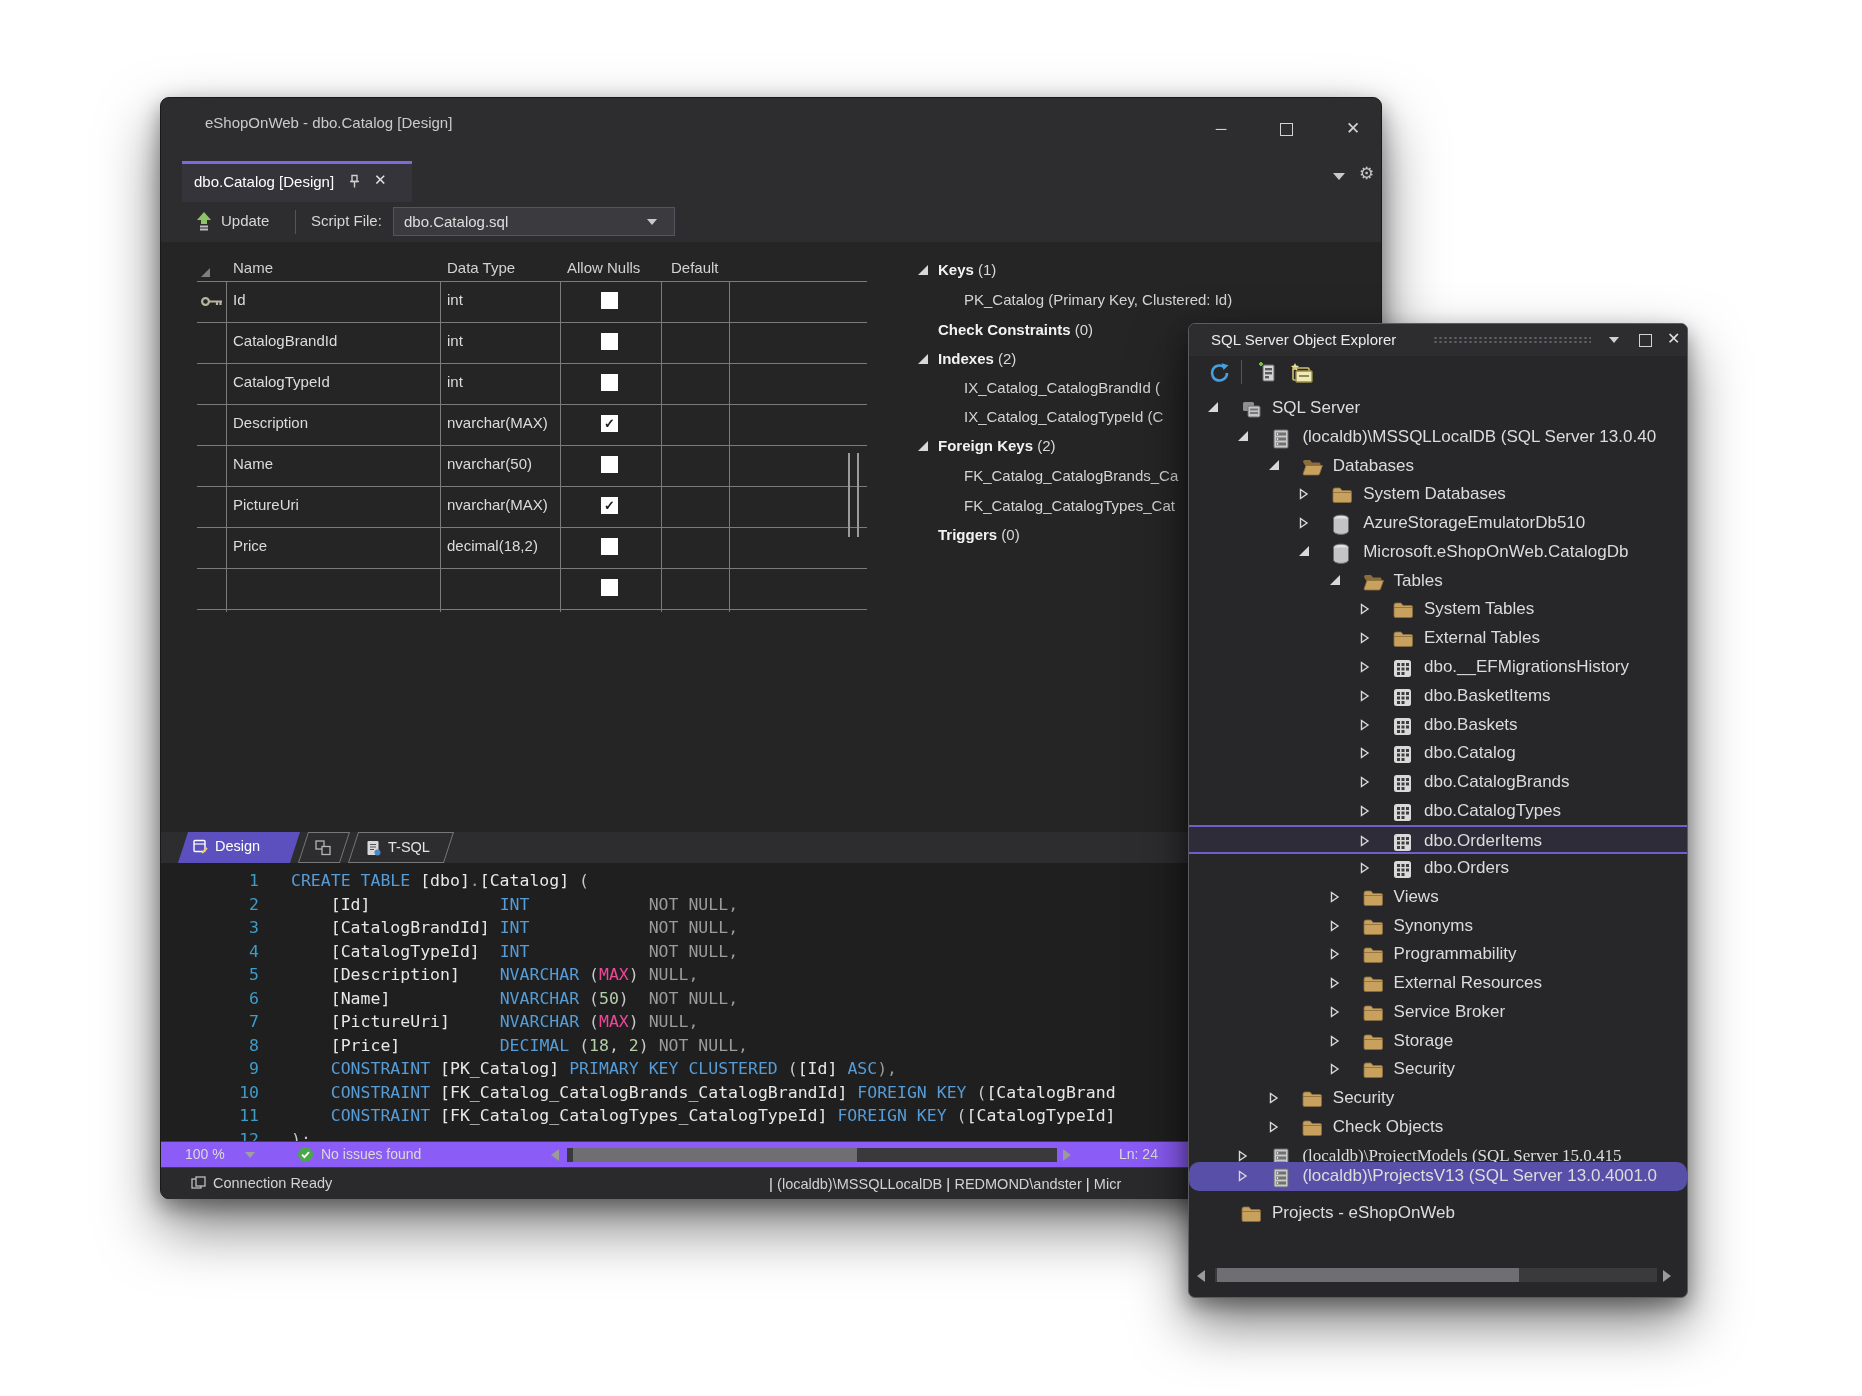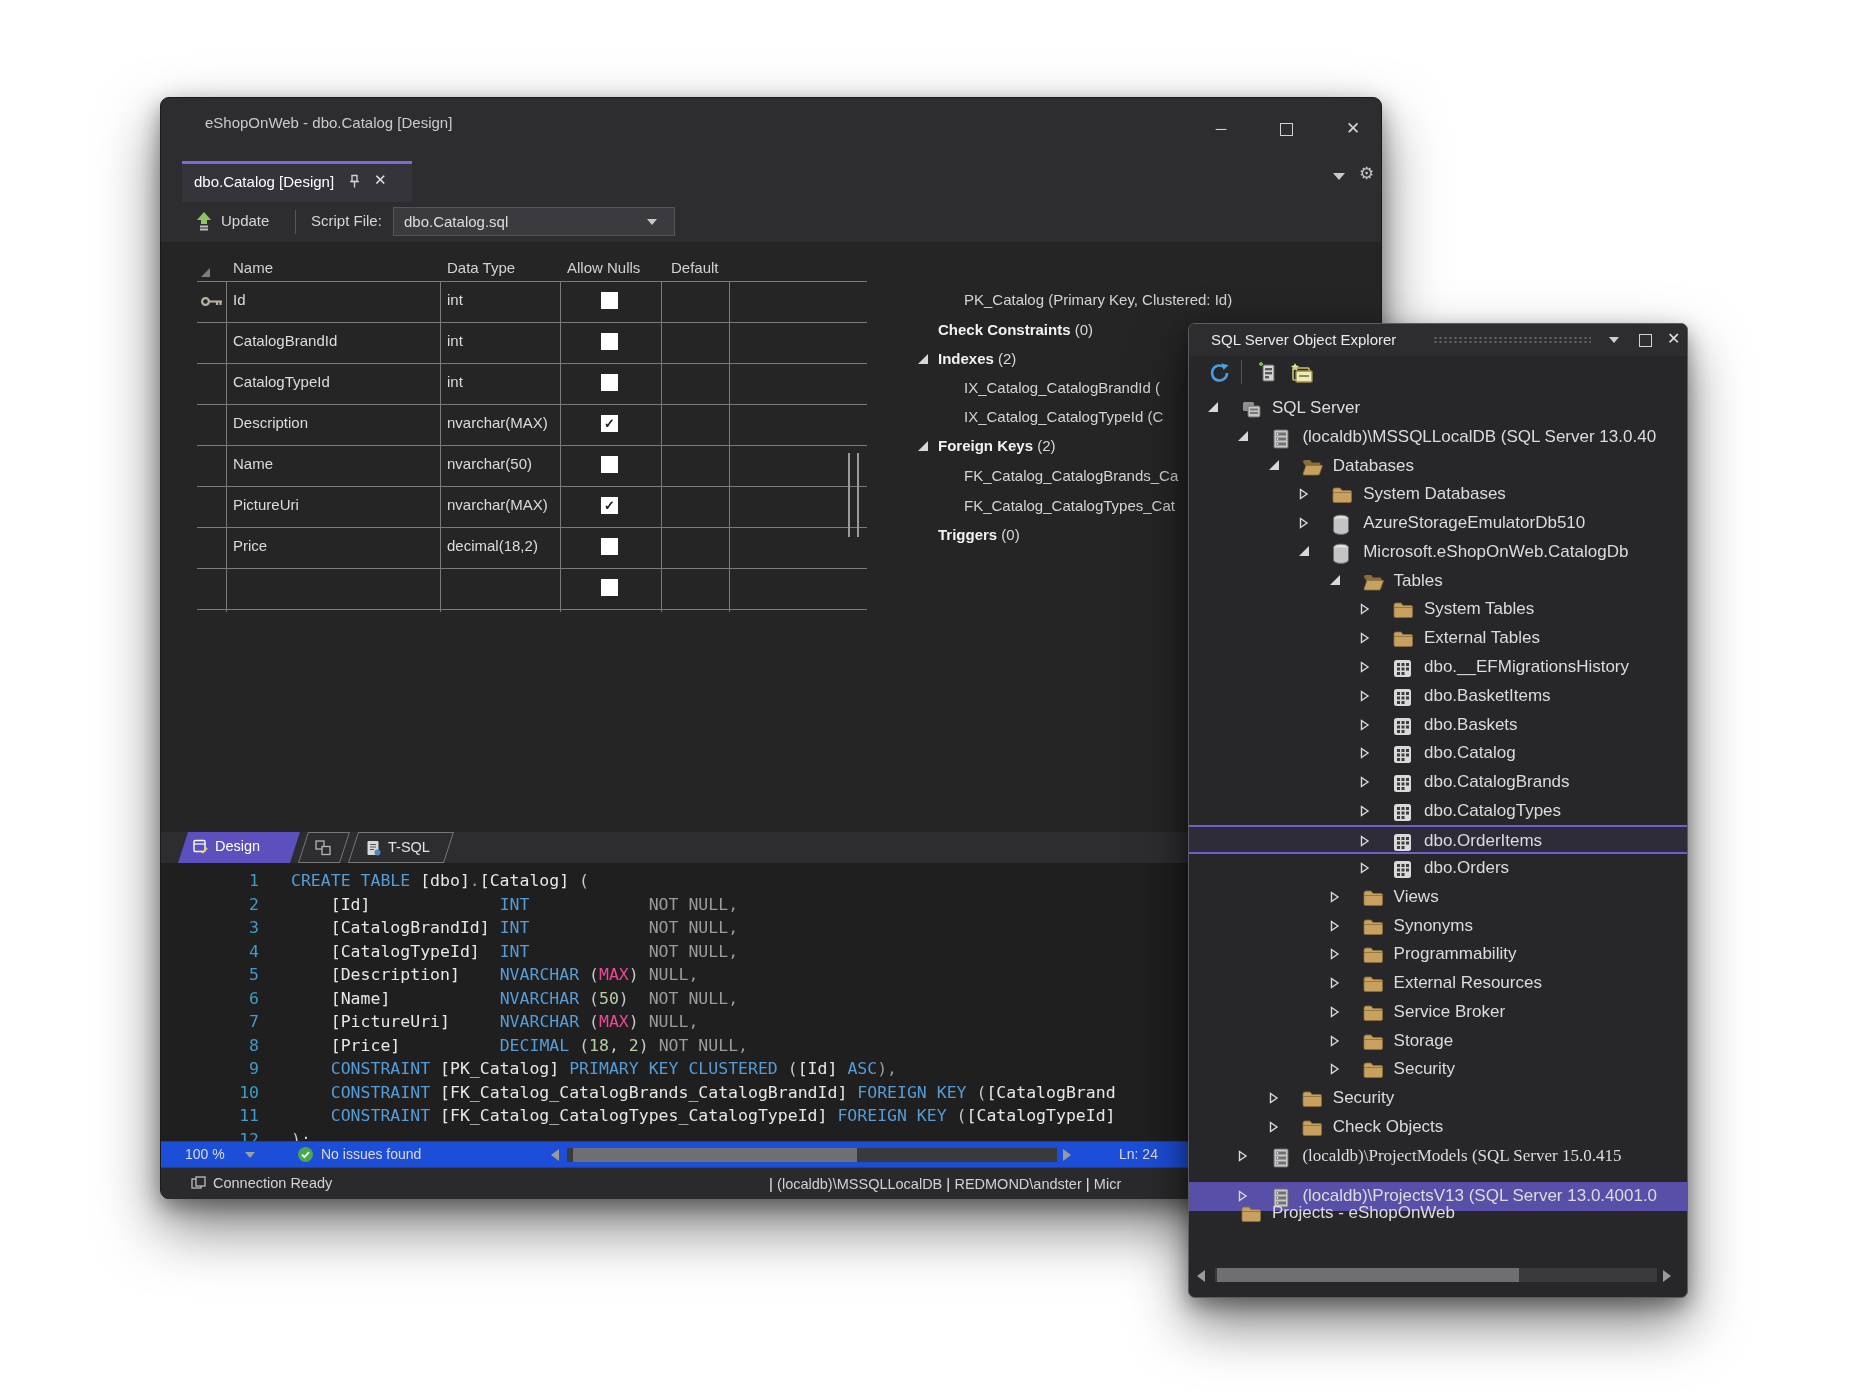--- a/index.html
+++ b/index.html
@@ -55,21 +55,21 @@
   .edtab-inner{transform:skewX(18deg);position:absolute;left:0;top:0;width:100%;height:100%;}
   .edtab-label{font-size:14.5px;color:#ffffff;}
   
   #editor{left:0;top:765px;width:1220px;height:278px;background:#1f1f20;overflow:hidden;}
   .code-line{left:0;width:1220px;height:23.5px;white-space:pre;font-family:"DejaVu Sans Mono",monospace;font-size:16.5px;line-height:23.5px;}
   .ln{position:absolute;left:0;width:98px;text-align:right;color:#3f9cc9;}
   .code-body{position:absolute;left:130px;top:0;}
   .kw{color:#569cd6;} .id{color:#e8e8e8;} .gr{color:#9b9b9b;} .pl{color:#c8c8c8;}
   .num{color:#b5cea8;} .mag{color:#ec4899;}
   
-  .zoombar{left:0;top:1043px;width:1220px;height:26px;background:#1d4ed8;border-top:1px solid #3f3f46;}
+  .zoombar{left:0;top:1043px;width:1220px;height:26px;background:#8b5cf6;border-top:1px solid #3f3f46;}
   .zoom-text{font-size:14px;color:#dadada;}
   .scroll-track{background:#3a3a3d;height:14px;}
   .scroll-thumb{background:#6f6f73;height:14px;}
   .sb-arrow-l{width:0;height:0;border-top:6px solid transparent;border-bottom:6px solid transparent;border-right:8px solid #9a9a9a;}
   .sb-arrow-r{width:0;height:0;border-top:6px solid transparent;border-bottom:6px solid transparent;border-left:8px solid #9a9a9a;}
   
   .statusbar{left:0;top:1069px;width:1220px;height:31px;background:#2a2a2c;border-top:1px solid #3f3f46;
              border-radius:0 0 8px 8px;}
   .status-text{font-size:14.5px;color:#d2d2d2;}
   .status-sep{color:#e6e6e6;font-size:15px;}
@@ -207,20 +207,28 @@
       <div class="grid-vline abs" style="left:29px;"></div>
       <div class="grid-vline abs" style="left:243px;"></div>
       <div class="grid-vline abs" style="left:363px;"></div>
       <div class="grid-vline abs" style="left:464px;"></div>
       <div class="grid-vline abs" style="left:532px;"></div>
     </div>
 
     <div class="vsplit abs" style="top:211px;left:687px;"></div>
 
     <div id="context-pane-inner" class="abs" style="left:735px;top:0;width:475px;height:450px;overflow:hidden;">
+        <div class="ctx-row abs" style="top: 17px;">
+          <span class="abs" style="left:22px;top:6px;">
+            <svg width="11" height="11">
+              <polygon points="10,0 10,10 0,10" fill="#d8d8d8"></polygon>
+            </svg>
+          </span>
+          <span class="ctx-bold abs" style="left:42px;top:2px;">Keys <span class="ctx-count">(1)</span></span>
+        </div>
         <div class="ctx-row abs" style="top: 47px;">
           <span class="ctx-child abs" style="left:68px;top:2px;">PK_Catalog   (Primary Key, Clustered: Id)</span>
         </div>
         <div class="ctx-row abs" style="top: 77px;">
           <span class="ctx-bold abs" style="left:42px;top:2px;">Check Constraints <span class="ctx-count">(0)</span></span>
         </div>
         <div class="ctx-row abs" style="top: 106px;">
           <span class="abs" style="left:22px;top:6px;">
             <svg width="11" height="11">
               <polygon points="10,0 10,10 0,10" fill="#d8d8d8"></polygon>
@@ -828,21 +836,21 @@
             <rect x="6" y="4.5" width="10" height="3" fill="#707070"></rect>
             <rect x="6" y="9.5" width="10" height="3" fill="#707070"></rect>
             <rect x="6" y="14.5" width="10" height="3" fill="#707070"></rect>
             <circle cx="7.5" cy="6" r=".9" fill="#e8e8e8"></circle>
             <circle cx="7.5" cy="11" r=".9" fill="#e8e8e8"></circle>
             <circle cx="7.5" cy="16" r=".9" fill="#e8e8e8"></circle>
           </svg>
         </span>
         <span class="tree-label abs" style="left:113.4px;top:4px;font-family:Liberation Serif, serif;">(localdb)\ProjectModels (SQL Server 15.0.415</span>
       </div>
-      <div class="tree-row abs selected" style="top: 792px;">
+      <div class="tree-row abs selected" style="top: 772px; border-radius: 10px;">
         <span class="arr-col" style="left:49.4px;">
           <svg width="10" height="12">
             <path d="M1.5 1.5 L8 6 L1.5 10.5 Z" fill="none" stroke="#d8d8d8" stroke-width="1.4"></path>
           </svg>
         </span>
         <span class="icon-col" style="left:81.4px;">
           <svg width="22" height="22">
             <rect x="4" y="2" width="14" height="18" rx="1" fill="#c9c9c9" stroke="#6b6b6b"></rect>
             <rect x="6" y="4.5" width="10" height="3" fill="#707070"></rect>
             <rect x="6" y="9.5" width="10" height="3" fill="#707070"></rect>

